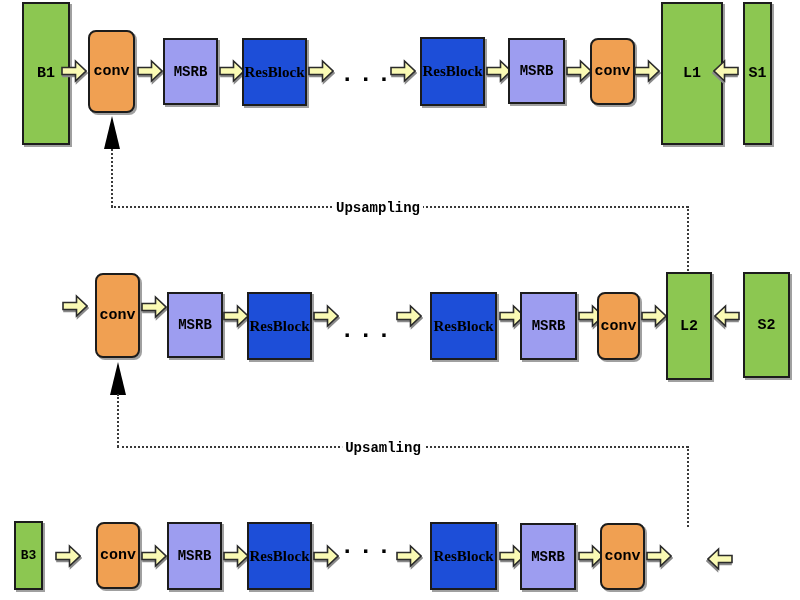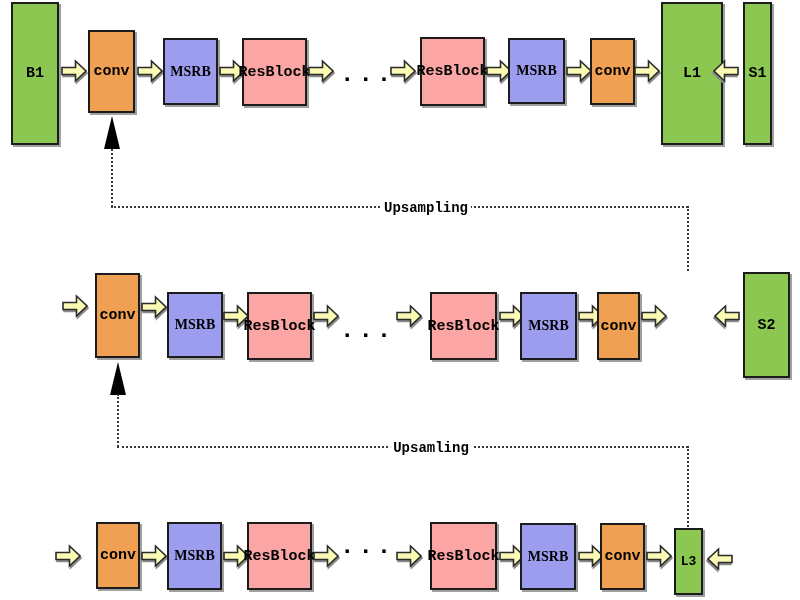--- a/index.html
+++ b/index.html
@@ -7,60 +7,60 @@
     position:relative;width:800px;height:600px;background:#ffffff;
     overflow:hidden;font-family:"Liberation Mono","DejaVu Sans Mono",monospace;
   }
   .box{
     position:absolute;display:flex;align-items:center;justify-content:center;
     border:2px solid #1c1c1c;box-shadow:2px 2px 0 rgba(128,128,128,.75);
     font-weight:bold;font-size:15px;color:#000;box-sizing:border-box;
     letter-spacing:0px;white-space:nowrap;
   }
   .green {background:#8CC751;}
-  .orange{background:#F0A052;}
-  .purple{background:#9D9DF0;font-family:Liberation Serif, serif;}
-  .pink  {background:#fca5a5;}
+  .orange{background:#F0A052;border-radius:8px;}
+  .purple{background:#9D9DF0;}
+  .pink  {background:#1d4ed8;font-family:Liberation Serif, serif;}
   .small {font-size:13px;}
   .arr{
     position:absolute;width:26px;height:26px;overflow:visible;
     filter:drop-shadow(1px 2px 0 #8a8a8a);
   }
   .arr.left{transform:scaleX(-1);}
   .dots{
     position:absolute;font-weight:bold;font-size:24px;letter-spacing:4px;
     color:#000;line-height:10px;font-family:"Liberation Mono",monospace;
   }
   .dash-h{position:absolute;height:0;border-top:2px dotted #3a3a3a;}
   .dash-v{position:absolute;width:0;border-left:2px dotted #3a3a3a;}
   .up-head{
     position:absolute;width:0;height:0;
     border-left:8px solid transparent;border-right:8px solid transparent;
     border-bottom:33px solid #000;
   }
   .conn-label{
     position:absolute;transform:translate(-50%,-50%);
     background:#fff;padding:0 3px;font-weight:bold;font-size:14px;color:#000;
-    font-family:"Liberation Mono",monospace;white-space:nowrap;margin-left:48px;
+    font-family:"Liberation Mono",monospace;white-space:nowrap;
   }
 </style>
 </head>
 <body>
 
 <div id="canvas">
 
   <svg width="0" height="0" style="position:absolute" aria-hidden="true">
     <defs>
       <symbol id="block-arrow" viewBox="0 0 26 26">
         <polygon points="1,9.5 14.5,9.5 14.5,3 25,13 14.5,23 14.5,16.5 1,16.5" fill="#FAFAB4" stroke="#2b2b2b" stroke-width="1.6" stroke-linejoin="miter"></polygon>
       </symbol>
     </defs>
   </svg>
 
-  <div class="box green" style="left:11px;top:2px;width:48px;height:143px">B1</div>
+  <div class="box green" style="left:22px;top:2px;width:48px;height:143px">B1</div>
   <svg class="arr" style="left:61px;top:58px">
       <use href="#block-arrow"></use>
     </svg>
   <div class="box orange" style="left:88px;top:30px;width:47px;height:83px">conv</div>
   <svg class="arr" style="left:137px;top:58px">
       <use href="#block-arrow"></use>
     </svg>
   <div class="box purple" style="left:163px;top:38px;width:55px;height:67px;font-size:14px">MSRB</div>
   <svg class="arr" style="left:219px;top:58px">
       <use href="#block-arrow"></use>
@@ -121,31 +121,33 @@
       <use href="#block-arrow"></use>
     </svg>
   <div class="box purple" style="left:520px;top:292px;width:57px;height:68px;font-size:14px">MSRB</div>
   <svg class="arr" style="left:578px;top:303px">
       <use href="#block-arrow"></use>
     </svg>
   <div class="box orange" style="left:597px;top:292px;width:43px;height:68px">conv</div>
   <svg class="arr" style="left:641px;top:303px">
       <use href="#block-arrow"></use>
     </svg>
+  <div class="box green" style="left:666px;top:272px;width:46px;height:108px">L2</div>
   <svg class="arr left" style="left:714px;top:303px">
       <use href="#block-arrow"></use>
     </svg>
   <div class="box green" style="left:743px;top:272px;width:47px;height:106px">S2</div>
 
   <div class="up-head" style="left:110px;top:362px"></div>
   <div class="dash-v" style="left:117px;top:394px;height:53px"></div>
   <div class="dash-h" style="left:117px;top:446px;width:571px"></div>
   <div class="dash-v" style="left:687px;top:446px;height:81px"></div>
   <span class="conn-label" style="left:383px;top:448px">Upsamling</span>
 
+  <div class="box green small" style="left:14px;top:521px;width:29px;height:69px">B3</div>
   <svg class="arr" style="left:55px;top:543px">
       <use href="#block-arrow"></use>
     </svg>
   <div class="box orange" style="left:96px;top:522px;width:44px;height:67px">conv</div>
   <svg class="arr" style="left:141px;top:543px">
       <use href="#block-arrow"></use>
     </svg>
   <div class="box purple" style="left:167px;top:522px;width:55px;height:68px;font-size:14px">MSRB</div>
   <svg class="arr" style="left:223px;top:543px">
       <use href="#block-arrow"></use>
@@ -163,18 +165,17 @@
       <use href="#block-arrow"></use>
     </svg>
   <div class="box purple" style="left:520px;top:523px;width:56px;height:67px;font-size:14px">MSRB</div>
   <svg class="arr" style="left:578px;top:543px">
       <use href="#block-arrow"></use>
     </svg>
   <div class="box orange" style="left:600px;top:523px;width:45px;height:67px">conv</div>
   <svg class="arr" style="left:646px;top:543px">
       <use href="#block-arrow"></use>
     </svg>
-  <div class="box green small" style="left:674px;top:528px;width:29px;height:67px">L3</div>
   <svg class="arr left" style="left:707px;top:546px">
       <use href="#block-arrow"></use>
     </svg>
 
 </div>
 
 </body></html>

